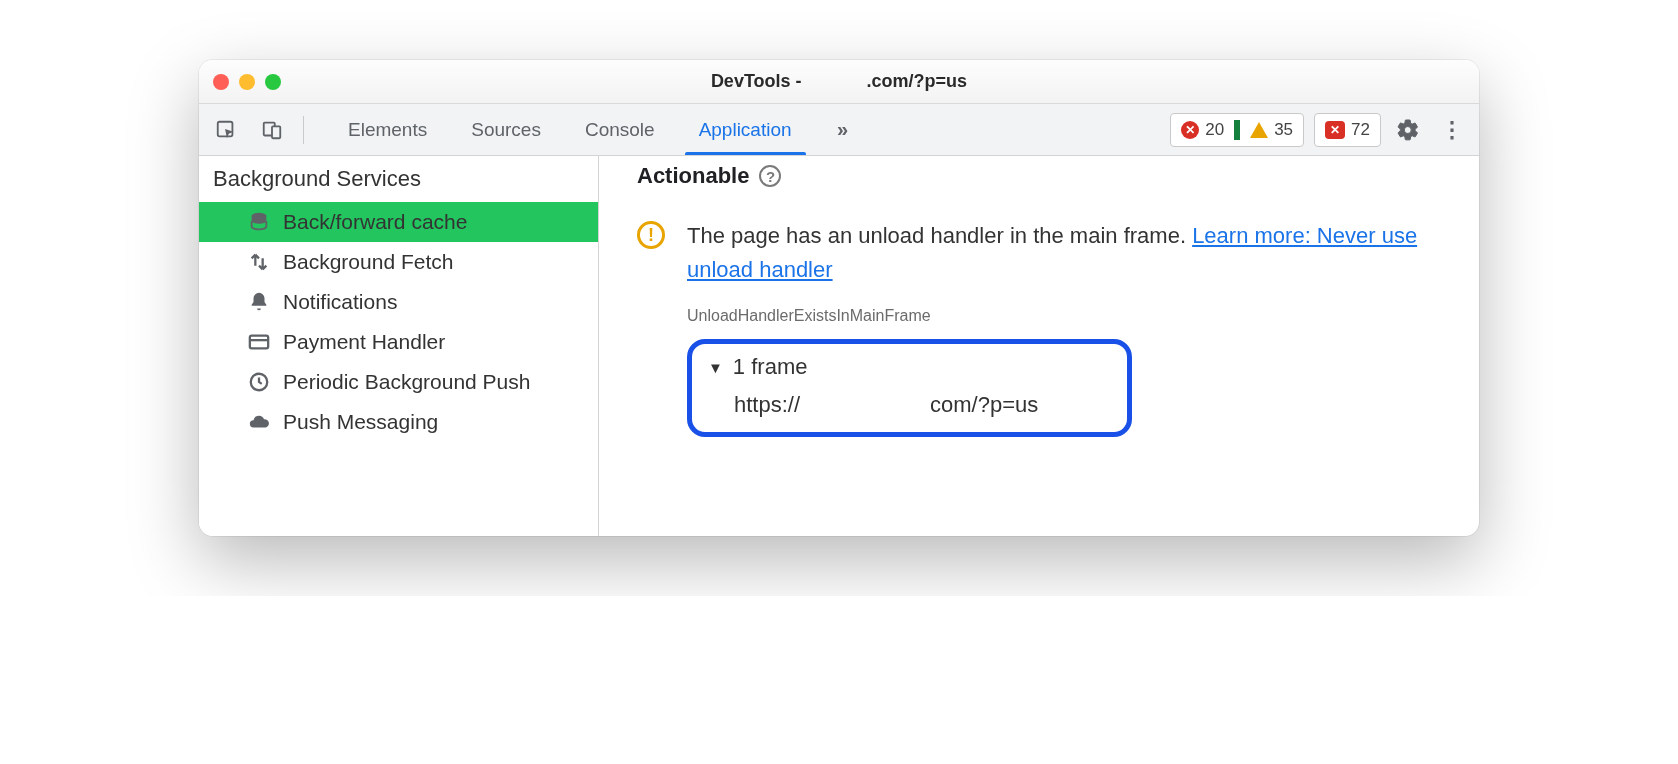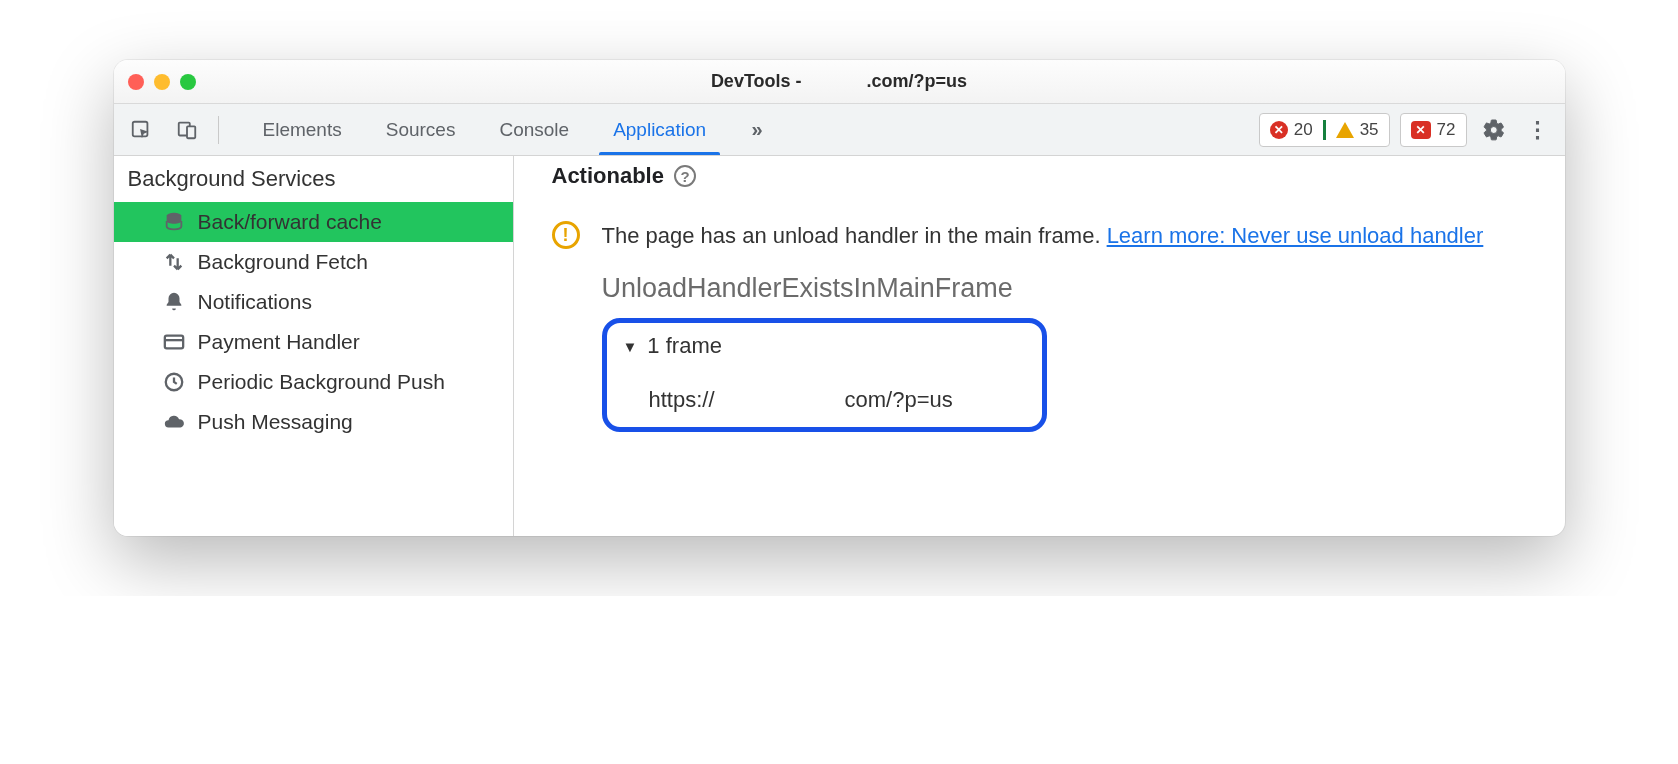--- a/index.html
+++ b/index.html
@@ -5,21 +5,21 @@
   * { box-sizing: border-box; margin: 0; padding: 0; }
   body {
     font-family: -apple-system, BlinkMacSystemFont, "Segoe UI", Helvetica, Arial, sans-serif;
     background: #fff;
     display: flex;
     justify-content: center;
     align-items: flex-start;
     padding: 60px 40px;
   }
   .window {
-    width: 1451px;
+    width: 1280px;
     border-radius: 14px;
     background: #fff;
     box-shadow: 0 25px 70px rgba(0,0,0,0.28), 0 0 0 1px rgba(0,0,0,0.06);
     overflow: hidden;
   }
   .titlebar {
     height: 44px;
     background: linear-gradient(#fdfdfd,#f3f3f3);
     border-bottom: 1px solid #d9d9d9;
     display: flex;
@@ -87,21 +87,21 @@
     background: #fff;
     height: 34px;
     overflow: hidden;
   }
   .badge-item {
     display: flex; align-items: center; gap: 6px;
     padding: 0 10px;
     font-size: 17px;
     color: #444;
   }
-  .badge-item + .badge-item { border-left: 3px solid #15803d; }
+  .badge-item + .badge-item { border-left: 6px solid #15803d; }
   .circ { width: 18px; height: 18px; border-radius: 50%; display: flex; align-items: center; justify-content: center; font-size: 12px; font-weight: 800; color: #fff; }
   .circ.err { background: #d93025; }
   .circ.warn { width: 0; height: 0; border-left: 9px solid transparent; border-right: 9px solid transparent; border-bottom: 16px solid #e8a400; border-radius: 0; position: relative; }
   .rsq { width: 20px; height: 18px; border-radius: 4px; background: #d93025; display: flex; align-items: center; justify-content: center; color: #fff; font-size: 12px; font-weight: 800; }
   .tb-right { display: flex; align-items: center; gap: 10px; }
   .content { display: flex; height: 380px; }
   .sidebar {
     width: 400px;
     border-right: 1px solid #d4d4d4;
     background: #fff;
@@ -146,36 +146,36 @@
     color: #e8a400; font-weight: 900; font-size: 18px;
     flex-shrink: 0; margin-top: 2px;
   }
   .issue-body { flex: 1; }
   .issue-text {
     font-size: 22px; color: #333; line-height: 1.55;
   }
   .issue-text a { color: #1a73e8; text-decoration: underline; }
   .issue-code {
     margin-top: 20px;
-    color: #6b6b6b; font-size: 27px;
+    color: #6b6b6b; font-size: 16px;
   }
   .frame-box {
     margin-top: 14px;
     border: 5px solid #1850e8;
     border-radius: 18px;
     padding: 10px 28px 14px 16px;
     width: 445px;
   }
   .frame-summary {
     display: flex; align-items: center; gap: 10px;
     font-size: 22px; color: #333; cursor: pointer;
   }
   .frame-summary .caret { font-size: 15px; color: #333; }
   .frame-url {
-    margin-top: 28px; padding-left: 26px;
+    margin-top: 12px; padding-left: 26px;
     font-size: 22px; color: #333; display: flex; gap: 130px;
   }
 </style>
 </head>
 <body>
 
 <div class="window">
 
   <div class="titlebar">
     <div class="traffic">

